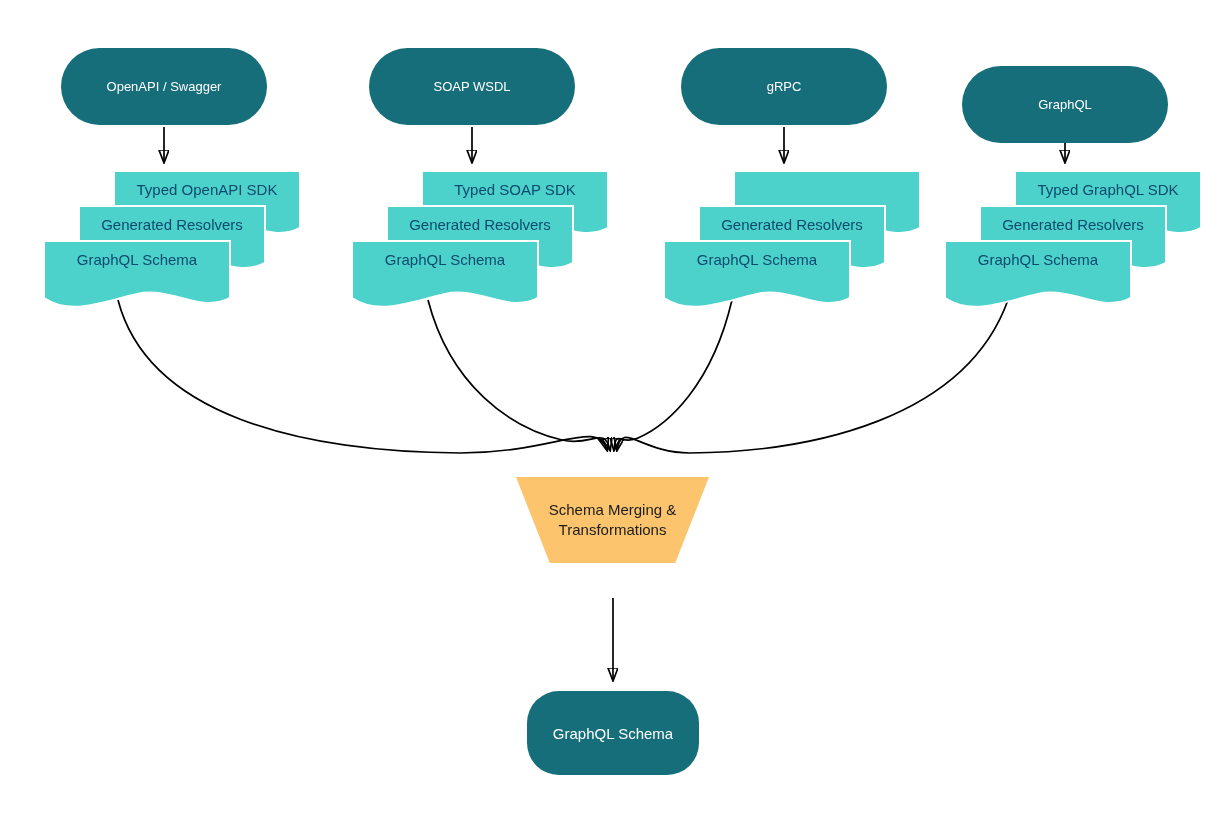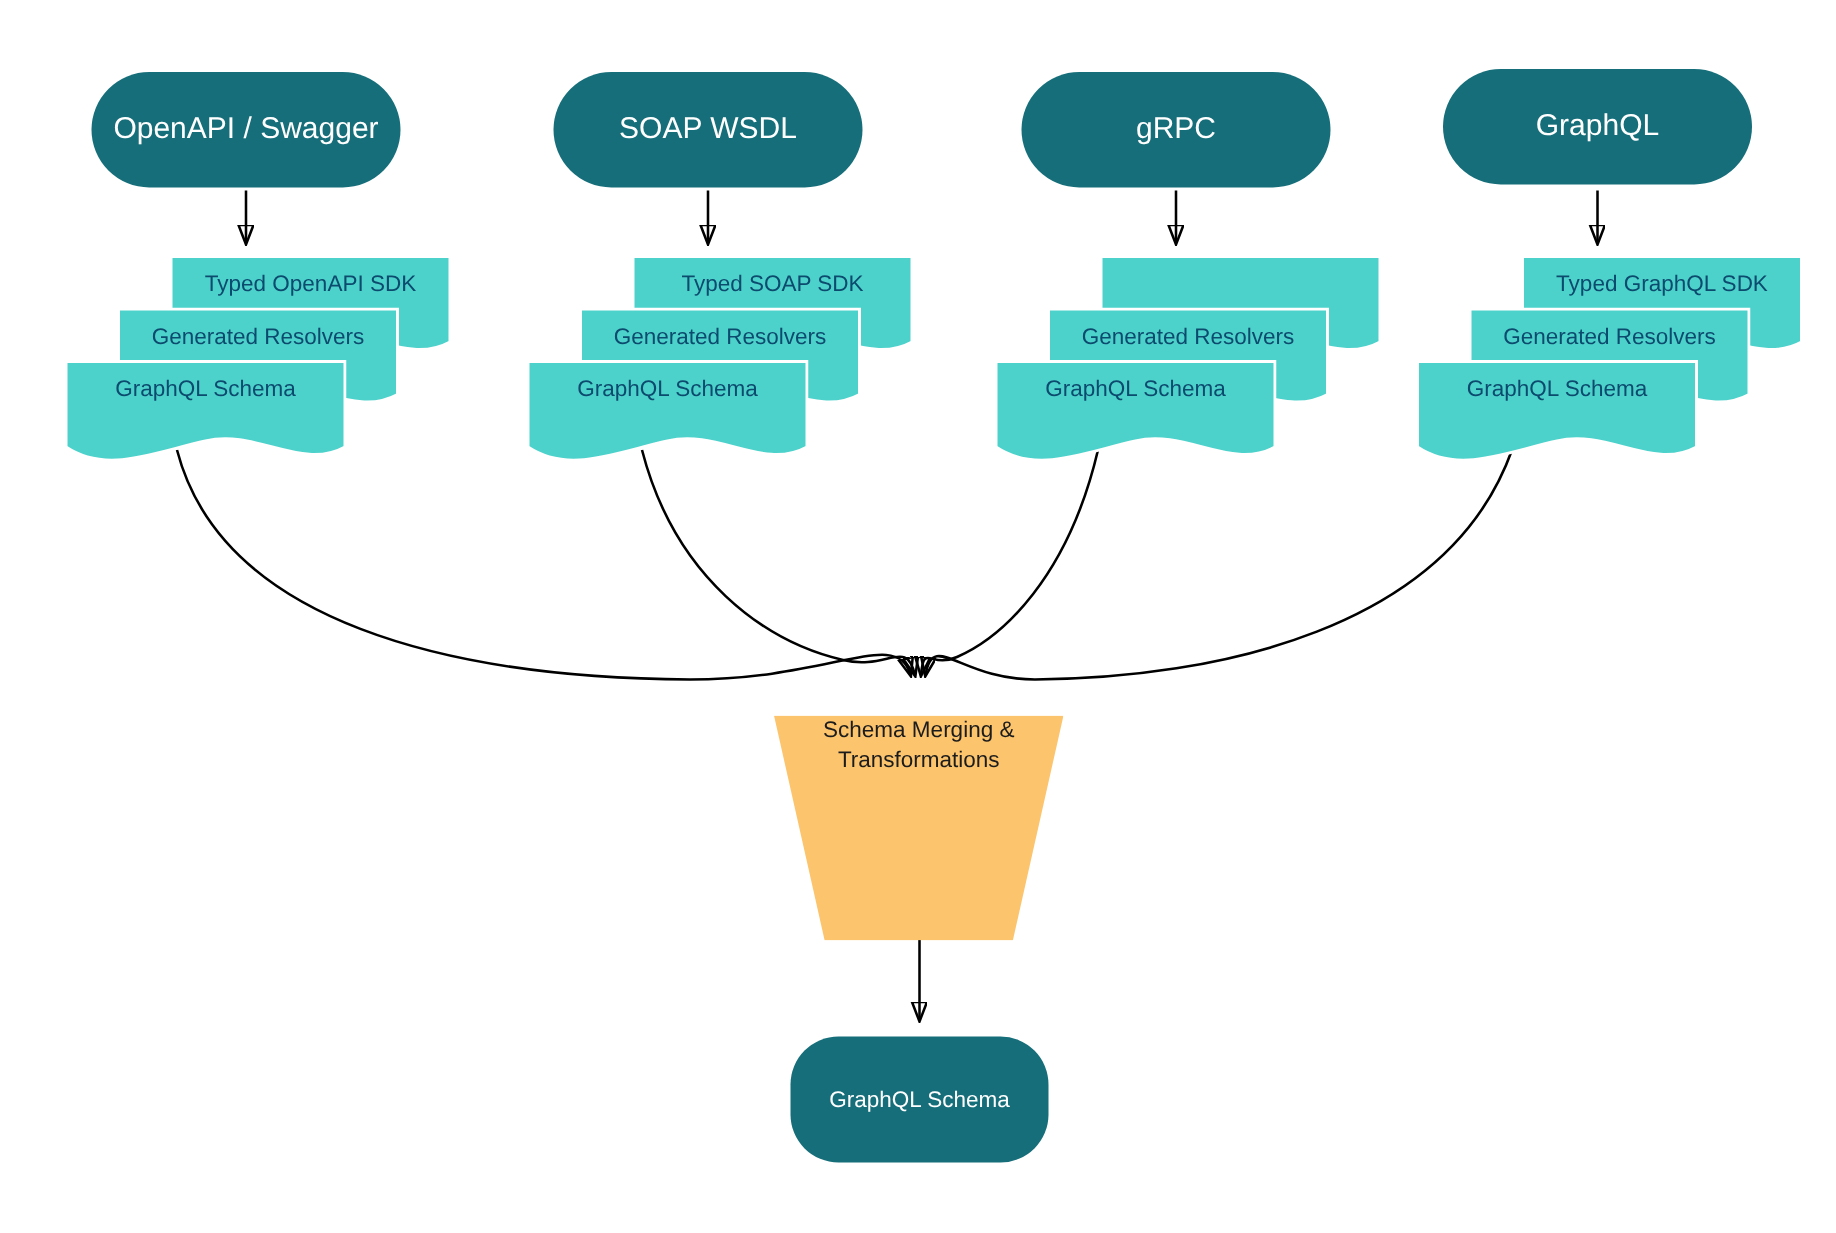--- a/index.html
+++ b/index.html
@@ -24,21 +24,21 @@
     stroke-width: 1.7;
   }
 
   .pill {
     position: absolute;
     width: 206px;
     height: 77px;
     background: #156E79;
     border-radius: 39px;
     color: #ffffff;
-    font-size: 20px;
+    font-size: 13px;
     display: flex;
     align-items: center;
     justify-content: center;
     z-index: 5;
     text-align: center;
   }
 
   .doc {
     position: absolute;
     width: 188px;
@@ -56,24 +56,25 @@
     color: #0c4a6e;
     white-space: nowrap;
   }
   .z1 { z-index: 1; } .z2 { z-index: 2; } .z3 { z-index: 3; }
 
   .trapezoid {
     position: absolute;
     left: 516px;
     top: 477px;
     width: 193px;
-    height: 150px;
+    height: 86px;
     background: #FBC46D;
     clip-path: polygon(0 0, 100% 0, 82.5% 100%, 17.5% 100%);
     display: flex;
+    align-items: center;
     justify-content: center;
     z-index: 4;
   }
   .trapezoid .trap-label {
     width: 150px;
     text-align: center;
     font-size: 15px;
     color: #1c1c1c;
     line-height: 1.35;
   }
@@ -121,21 +122,21 @@
 
   <div class="pill" style="left:61px; top:48px;">
     <span>OpenAPI / Swagger</span>
   </div>
   <div class="pill" style="left:681px; top:48px;">
     <span>gRPC</span>
   </div>
   <div class="pill" style="left:369px; top:48px;">
     <span>SOAP WSDL</span>
   </div>
-  <div class="pill" style="left:962px; top:46px;">
+  <div class="pill" style="left:962px; top:66px;">
     <span>GraphQL</span>
   </div>
 
   <div class="doc z1" style="left:113px; top:170px;">
     <svg width="188" height="78" viewBox="0 0 188 78">
       <path d="M1 1 H187 V58 C158 74 128 46 94 54 C58 62 28 76 1 58 Z" fill="#4DD2CB" stroke="#ffffff" stroke-width="2"></path>
     </svg>
     <div class="doc-label">Typed OpenAPI SDK</div>
   </div>
   <div class="doc z2" style="left:78px; top:205px;">

